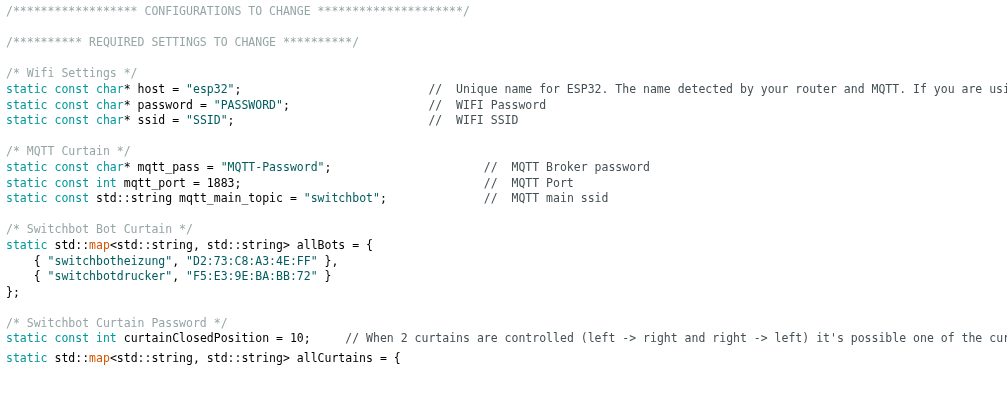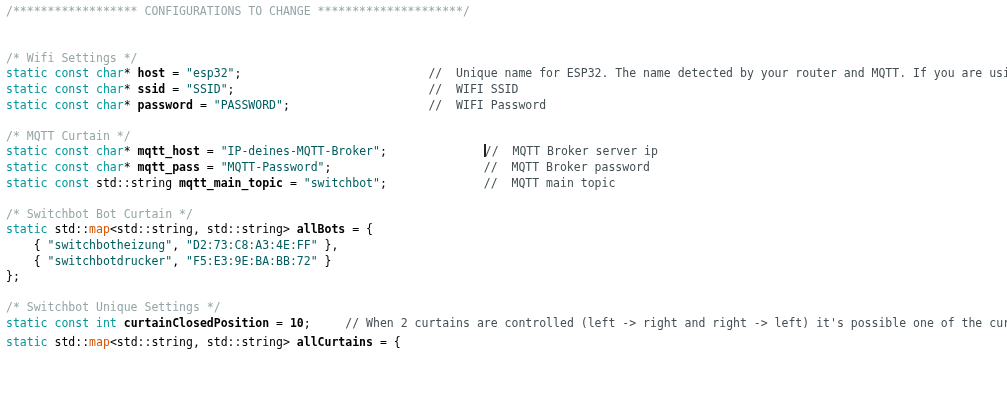--- a/index.html
+++ b/index.html
@@ -23,50 +23,51 @@
     line-height: 15.6px;
     height: 15.6px;
     color: #000;
   }
   .code-line:last-child { margin-top: 4px; }
   .tok-k  { color: #00979c; }
   .tok-s  { color: #005c5f; }
   .tok-fn { color: #d35400; }
   .tok-c2 { color: #95a5a6; }
   .tok-c1 { color: #434f54; }
-  .tok-id { color: #000000; font-weight: bold; margin-top: 16px; }
+  .tok-id { color: #000000; font-weight: normal; margin-top: 16px; }
   .tok-p  { color: #000000; }
   .cursor {
     display: inline-block;
     width: 2px;
     height: 13px;
     margin-bottom: -2px;
     margin-right: -1px;
     background: #222;
   }
 </style>
 </head>
 <body>
 
 <div class="editor" id="editor-root">
     <div class="code-line"><span class="tok-c2">/****************** CONFIGURATIONS TO CHANGE *********************/</span></div>
     <div class="code-line">&nbsp;</div>
+    <div class="code-line"><span class="tok-c2">/********** REQUIRED SETTINGS TO CHANGE **********/</span></div>
     <div class="code-line">&nbsp;</div>
     <div class="code-line"><span class="tok-c2">/* Wifi Settings */</span></div>
     <div class="code-line"><span class="tok-k">static const char</span><span class="tok-p">* </span><span class="tok-id">host</span><span class="tok-p"> = </span><span class="tok-s">"esp32"</span><span class="tok-p">;</span><span class="tok-p">                           </span><span class="tok-c1">//  Unique name for ESP32. The name detected by your router and MQTT. If you are using multiple</span></div>
+    <div class="code-line"><span class="tok-k">static const char</span><span class="tok-p">* </span><span class="tok-id">password</span><span class="tok-p"> = </span><span class="tok-s">"PASSWORD"</span><span class="tok-p">;</span><span class="tok-p">                    </span><span class="tok-c1">//  WIFI Password</span></div>
     <div class="code-line"><span class="tok-k">static const char</span><span class="tok-p">* </span><span class="tok-id">ssid</span><span class="tok-p"> = </span><span class="tok-s">"SSID"</span><span class="tok-p">;</span><span class="tok-p">                            </span><span class="tok-c1">//  WIFI SSID</span></div>
-    <div class="code-line"><span class="tok-k">static const char</span><span class="tok-p">* </span><span class="tok-id">password</span><span class="tok-p"> = </span><span class="tok-s">"PASSWORD"</span><span class="tok-p">;</span><span class="tok-p">                    </span><span class="tok-c1">//  WIFI Password</span></div>
     <div class="code-line">&nbsp;</div>
     <div class="code-line"><span class="tok-c2">/* MQTT Curtain */</span></div>
-    <div class="code-line"><span class="tok-k">static const char</span><span class="tok-p">* </span><span class="tok-id">mqtt_host</span><span class="tok-p"> = </span><span class="tok-s">"IP-deines-MQTT-Broker"</span><span class="tok-p">;</span><span class="tok-p">              </span><span class="cursor"></span><span class="tok-c1">//  MQTT Broker server ip</span></div>
     <div class="code-line"><span class="tok-k">static const char</span><span class="tok-p">* </span><span class="tok-id">mqtt_pass</span><span class="tok-p"> = </span><span class="tok-s">"MQTT-Password"</span><span class="tok-p">;</span><span class="tok-p">                      </span><span class="tok-c1">//  MQTT Broker password</span></div>
-    <div class="code-line"><span class="tok-k">static const</span><span class="tok-p"> std::string </span><span class="tok-id">mqtt_main_topic</span><span class="tok-p"> = </span><span class="tok-s">"switchbot"</span><span class="tok-p">;</span><span class="tok-p">              </span><span class="tok-c1">//  MQTT main topic</span></div>
+    <div class="code-line"><span class="tok-k">static const int</span><span class="tok-p"> </span><span class="tok-id">mqtt_port</span><span class="tok-p"> = </span><span class="tok-id">1883</span><span class="tok-p">;</span><span class="tok-p">                                   </span><span class="tok-c1">//  MQTT Port</span></div>
+    <div class="code-line"><span class="tok-k">static const</span><span class="tok-p"> std::string </span><span class="tok-id">mqtt_main_topic</span><span class="tok-p"> = </span><span class="tok-s">"switchbot"</span><span class="tok-p">;</span><span class="tok-p">              </span><span class="tok-c1">//  MQTT main ssid</span></div>
     <div class="code-line">&nbsp;</div>
     <div class="code-line"><span class="tok-c2">/* Switchbot Bot Curtain */</span></div>
     <div class="code-line"><span class="tok-k">static</span><span class="tok-p"> std::</span><span class="tok-fn">map</span><span class="tok-p">&lt;std::string, std::string&gt; </span><span class="tok-id">allBots</span><span class="tok-p"> = {</span></div>
     <div class="code-line"><span class="tok-p">    { </span><span class="tok-s">"switchbotheizung"</span><span class="tok-p">, </span><span class="tok-s">"D2:73:C8:A3:4E:FF"</span><span class="tok-p"> },</span></div>
     <div class="code-line"><span class="tok-p">    { </span><span class="tok-s">"switchbotdrucker"</span><span class="tok-p">, </span><span class="tok-s">"F5:E3:9E:BA:BB:72"</span><span class="tok-p"> }</span></div>
     <div class="code-line"><span class="tok-p">};</span></div>
     <div class="code-line">&nbsp;</div>
-    <div class="code-line"><span class="tok-c2">/* Switchbot Unique Settings */</span></div>
+    <div class="code-line"><span class="tok-c2">/* Switchbot Curtain Password */</span></div>
     <div class="code-line"><span class="tok-k">static const int</span><span class="tok-p"> </span><span class="tok-id">curtainClosedPosition</span><span class="tok-p"> = </span><span class="tok-id">10</span><span class="tok-p">;</span><span class="tok-p">     </span><span class="tok-c1">// When 2 curtains are controlled (left -&gt; right and right -&gt; left) it's possible one of the curtains</span></div>
     <div class="code-line"><span class="tok-k">static</span><span class="tok-p"> std::</span><span class="tok-fn">map</span><span class="tok-p">&lt;std::string, std::string&gt; </span><span class="tok-id">allCurtains</span><span class="tok-p"> = {</span></div>
   </div>
 
 </body></html>

